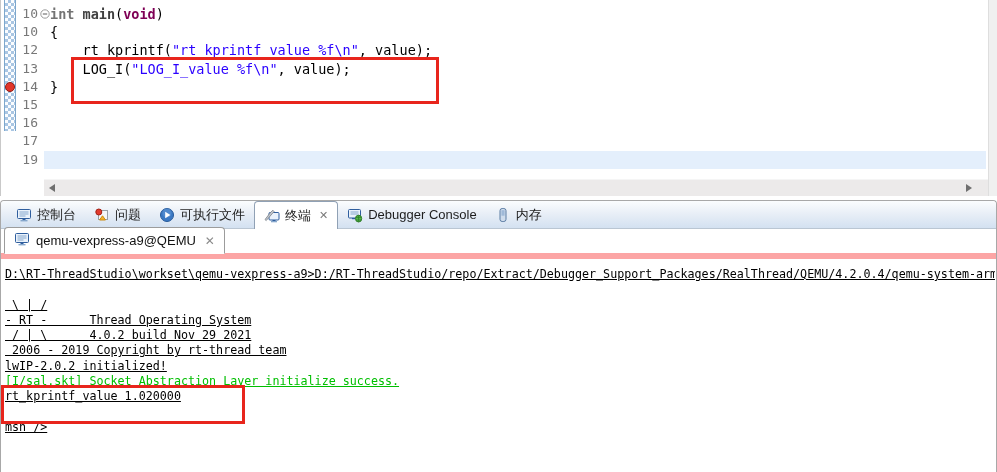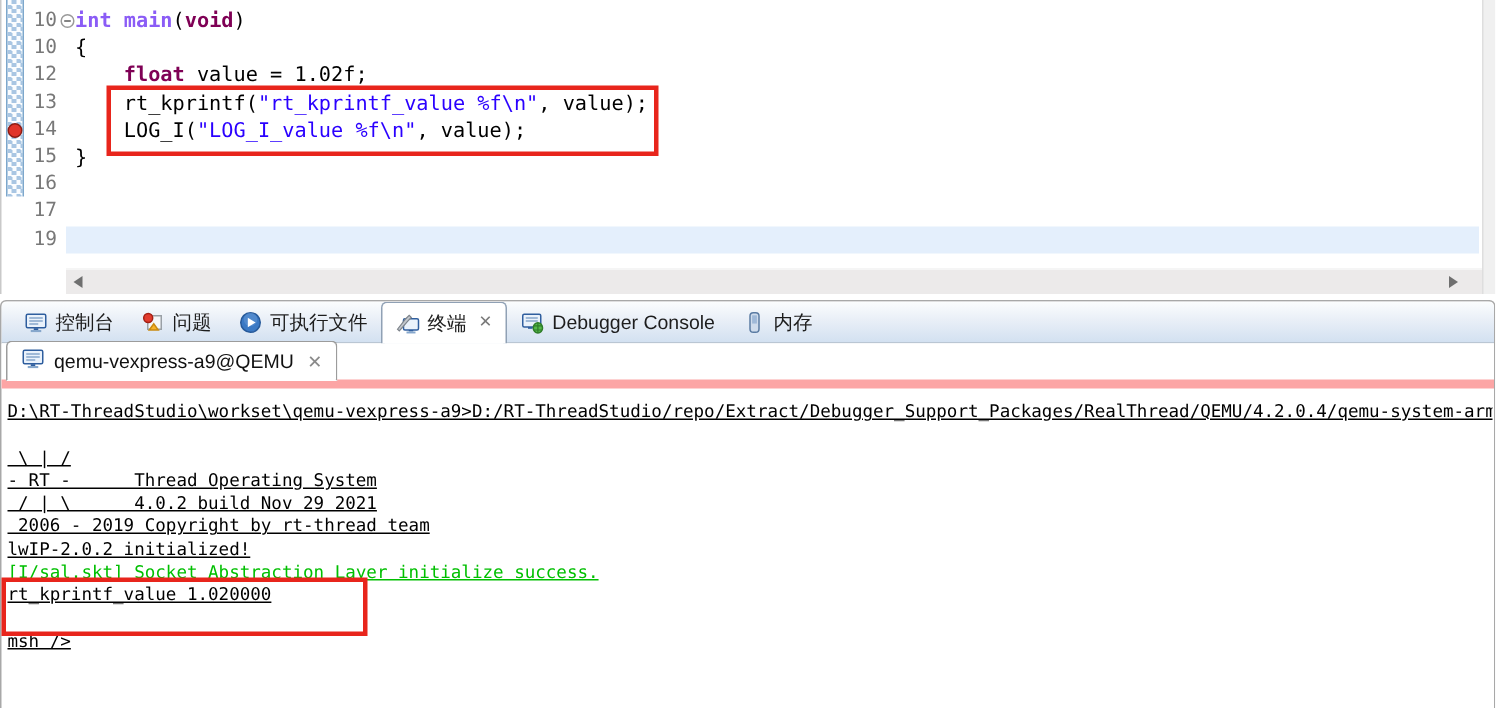--- a/index.html
+++ b/index.html
@@ -27,21 +27,21 @@
     border:1px solid #8e1d14;
   }
   #gutter { position:absolute; left:15px; top:5px; width:22px; text-align:right; }
   .lnum { height:18.2px; font:13px/18.2px "DejaVu Sans Mono","Liberation Mono",monospace; color:#787878; }
   #foldcol { position:absolute; left:39px; top:5px; width:10px; }
   .fcell { height:18.2px; position:relative; }
   .fcell svg { position:absolute; left:0; top:4px; }
   #codecol { position:absolute; left:49px; top:5px; right:12px; }
   .cline { font:13.5px/18.2px "DejaVu Sans Mono","Liberation Mono",monospace; white-space:pre; height:18.2px; color:#000; }
   .seg-kw { font-weight:bold; }
-  .seg-fn { font-weight:bold; color:#8b5cf6; }
+  .seg-fn { font-weight:bold; color:#404040; }
   .seg-str { }
   #cur-line { position:absolute; left:43px; right:11px; height:18.2px; }
 
   #editor-redbox { position:absolute; left:70px; top:57px; width:368px; height:47px; border:3px solid #e8251c; z-index:6; pointer-events:none; }
 
   #editor-hscroll {
     position:absolute; left:43px; top:179px; right:9px; height:17px;
     background:#eceaea; border-top:1px solid #f5f5f5;
   }
   .sb-arrow { position:absolute; top:4px; width:0; height:0; }
@@ -121,23 +121,22 @@
         <div class="fcell"></div>
         <div class="fcell"></div>
         <div class="fcell"></div>
         <div class="fcell"></div>
         <div class="fcell"></div>
         <div class="fcell"></div>
         <div class="fcell"></div>
         <div class="fcell"></div>
       </div>
     <div id="codecol">
-        <div class="cline"><span class="seg-kw" style="color: #8b5cf6;">int</span><span class="seg-pl"> </span><span class="seg-fn">main</span><span class="seg-pl">(</span><span class="seg-kw" style="color: rgb(127, 0, 85);">void</span><span class="seg-pl">)</span></div>
+        <div class="cline"><span class="seg-kw" style="color: #737373;">int</span><span class="seg-pl"> </span><span class="seg-fn">main</span><span class="seg-pl">(</span><span class="seg-kw" style="color: rgb(127, 0, 85);">void</span><span class="seg-pl">)</span></div>
         <div class="cline"><span class="seg-pl">{</span></div>
-        <div class="cline"><span class="seg-pl">    </span><span class="seg-kw" style="color: rgb(127, 0, 85);">float</span><span class="seg-pl"> value = 1.02f;</span></div>
         <div class="cline"><span class="seg-pl">    rt_kprintf(</span><span class="seg-str" style="color: rgb(42, 0, 255);">"rt_kprintf_value %f\n"</span><span class="seg-pl">, value);</span></div>
         <div class="cline"><span class="seg-pl">    LOG_I(</span><span class="seg-str" style="color: rgb(42, 0, 255);">"LOG_I_value %f\n"</span><span class="seg-pl">, value);</span></div>
         <div class="cline"><span class="seg-pl">}</span></div>
         <div class="cline"></div>
         <div class="cline"></div>
       </div>
     <div id="editor-redbox" style="border-color: rgb(232, 37, 28);"></div>
     <div id="editor-hscroll">
       <div id="scroll-left-arrow" class="sb-arrow"></div>
       <div id="scroll-right-arrow" class="sb-arrow"></div>

